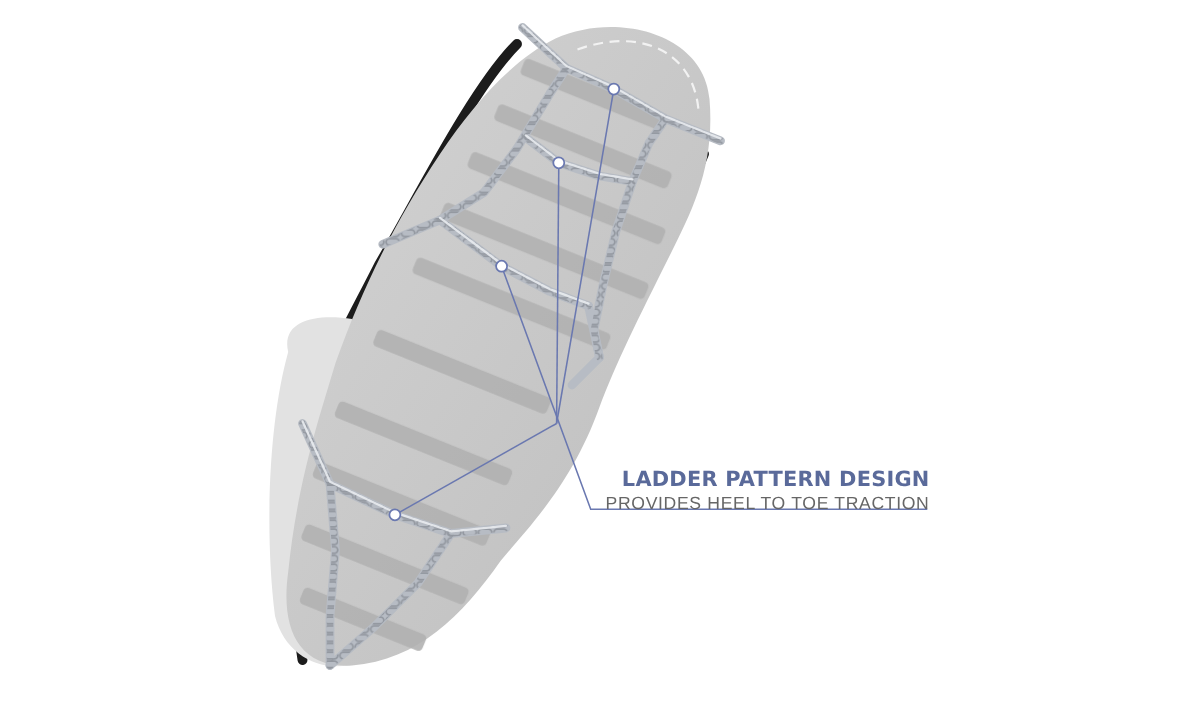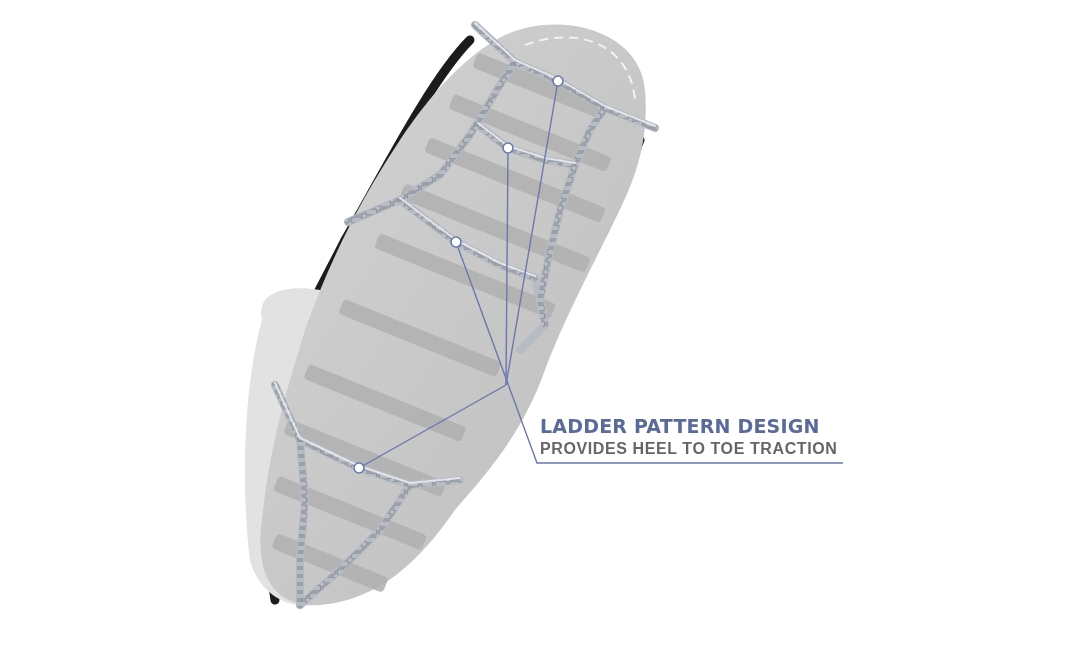--- a/index.html
+++ b/index.html
@@ -1,20 +1,20 @@
 <!DOCTYPE html>
 <html><head>
 <meta charset="utf-8">
 <style>
   html, body { margin: 0; padding: 0; background: #ffffff; }
   body { width: 1080px; height: 645px; position: relative; overflow: hidden; font-family: "Liberation Sans", sans-serif; }
   .illustration { position: absolute; left: 0; top: 0; width: 1080px; height: 645px; }
-  .callout { position: absolute; left: 540px; top: 414px; width: 305px; text-align: left; }
+  .callout { position: absolute; left: 540px; top: 424px; width: 305px; text-align: right; }
   .callout-title { font-family: "DejaVu Sans", sans-serif; font-weight: bold; font-size: 19px; letter-spacing: 0.2px; line-height: 24px; }
-  .callout-sub { font-family: "Liberation Sans", sans-serif; font-size: 16px; letter-spacing: 0.6px; line-height: 20px; margin-top: 1px; font-weight: bold; }
+  .callout-sub { font-family: "Liberation Sans", sans-serif; font-size: 16px; letter-spacing: 0.6px; line-height: 20px; margin-top: 1px; }
 </style>
 </head>
 <body>
 
 <svg class="illustration" viewBox="0 0 1080 645" xmlns="http://www.w3.org/2000/svg">
   <defs>
     <linearGradient id="soleGrad" x1="0" y1="0" x2="1" y2="1">
       <stop offset="0" stop-color="#d4d4d4"></stop>
       <stop offset="1" stop-color="#bdbdbd"></stop>
     </linearGradient>

